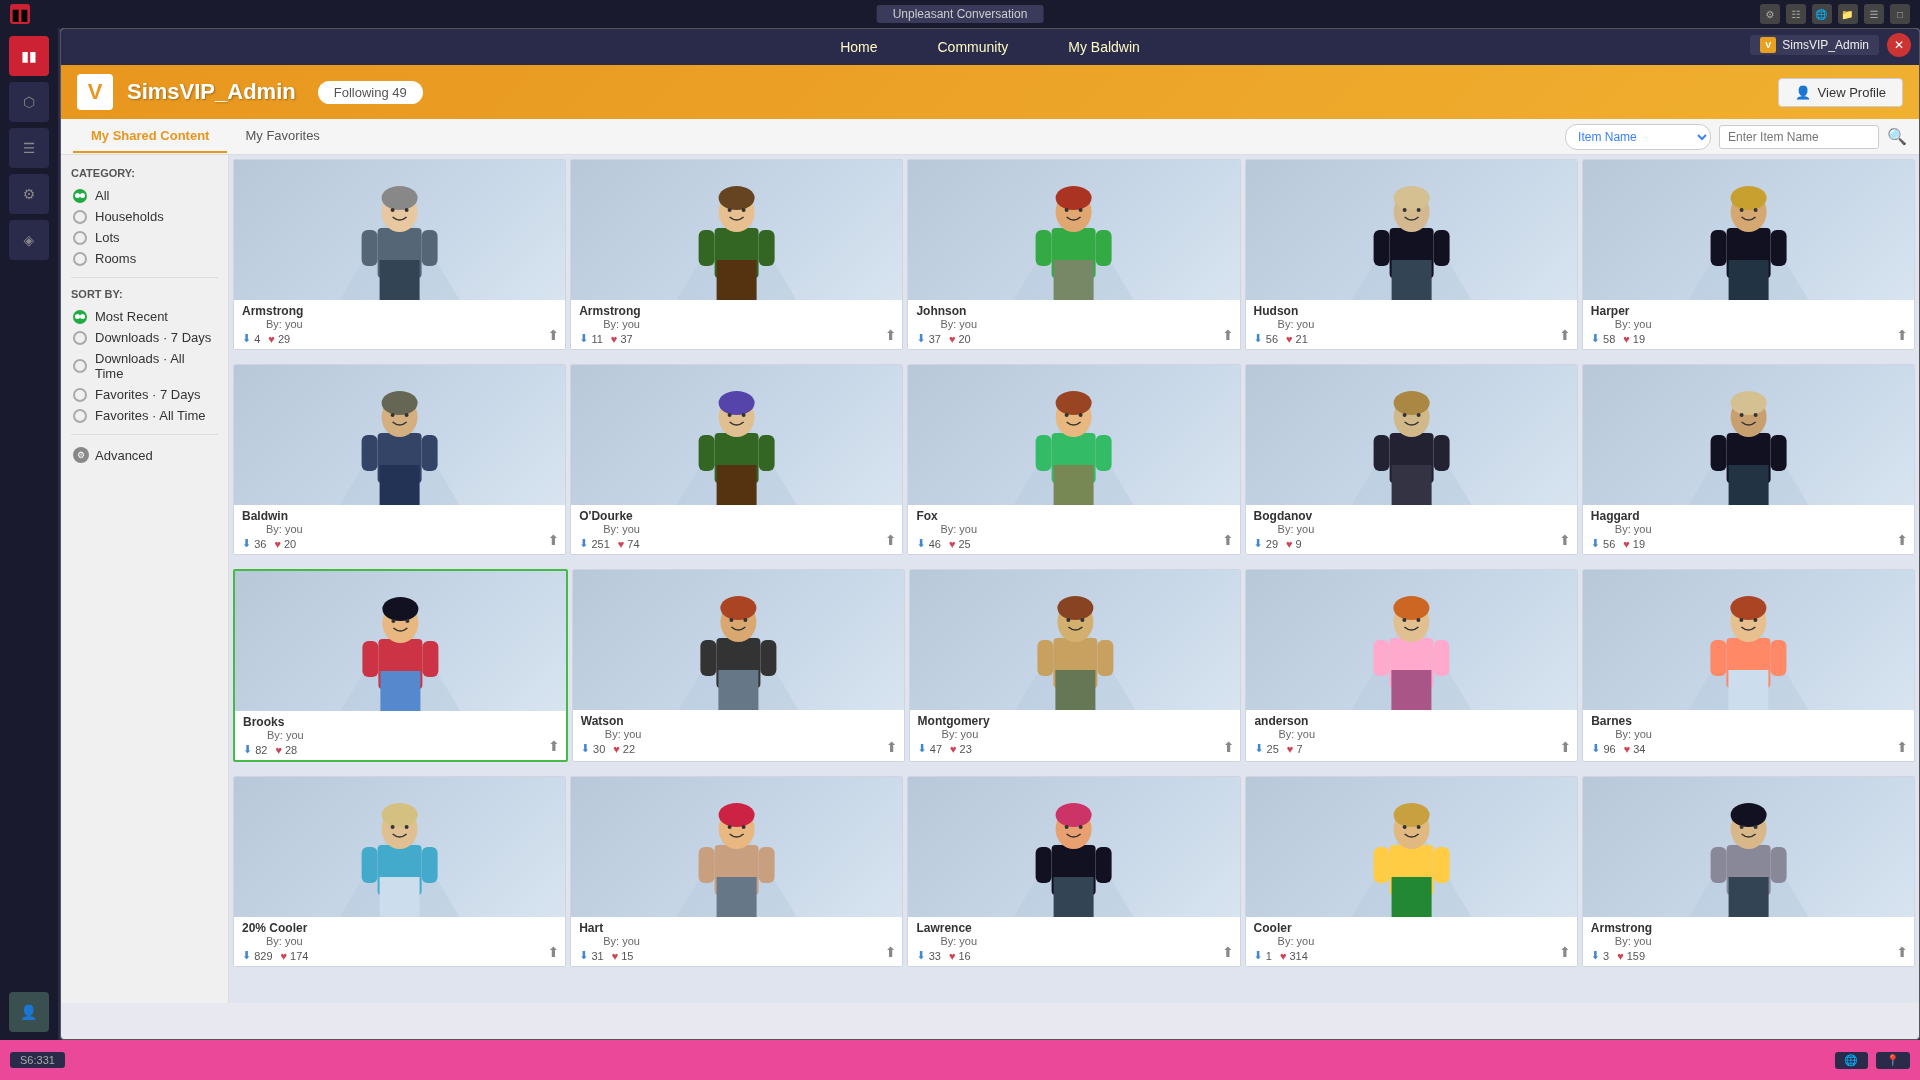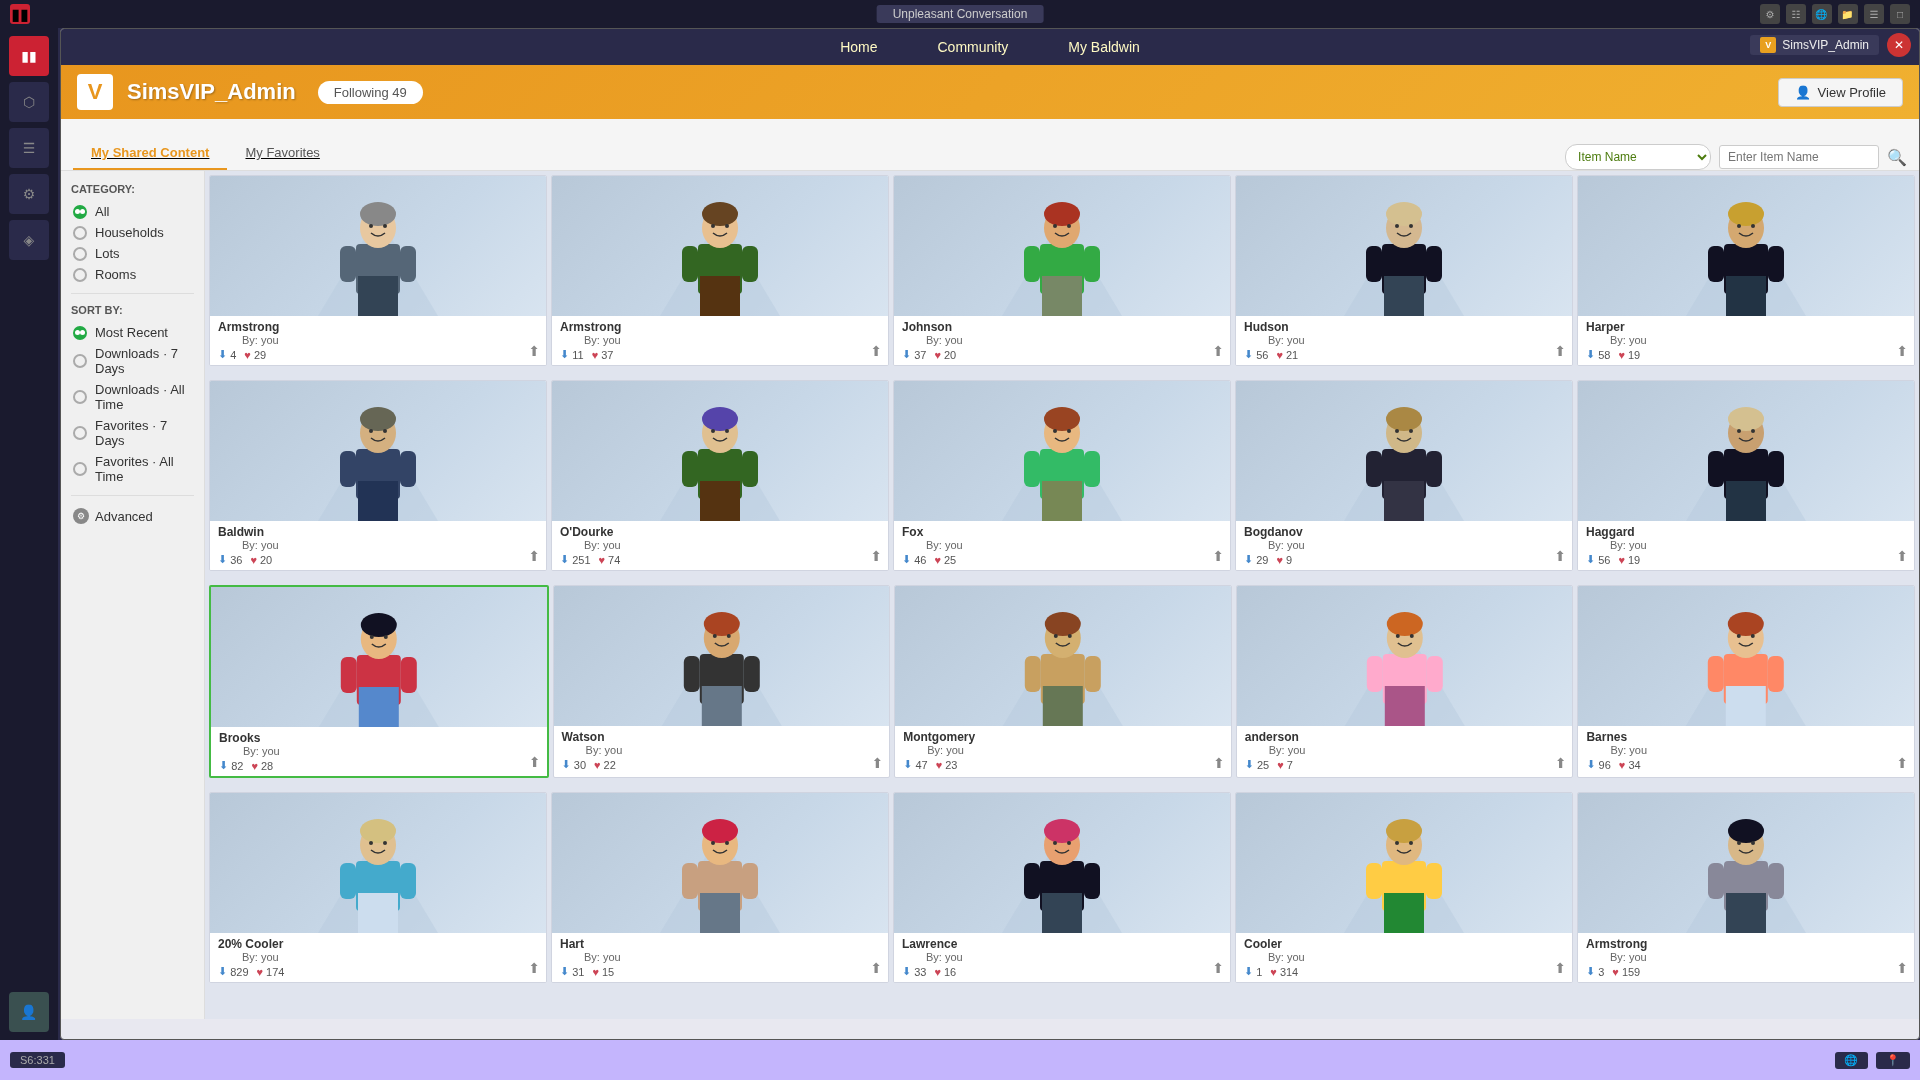--- a/index.html
+++ b/index.html
@@ -146,29 +146,28 @@
       font-size: 13px;
       color: #333;
       cursor: pointer;
       display: flex;
       align-items: center;
       gap: 6px;
     }
 
     
     .tabs-row {
-      height: 52px;
+      height: 36px;
       background: #f5f5f5;
       border-bottom: 1px solid #ddd;
       display: flex;
-      align-items: flex-end;
+      align-items: center;
       padding: 0 12px;
       gap: 0;
       position: relative;
-      text-decoration: underline;
     }
     .tab-item {
       padding: 8px 18px;
       font-size: 13px;
       color: #555;
       cursor: pointer;
       border-bottom: 2px solid transparent;
     }
     .tab-item.active {
       color: #e8961e;
@@ -181,21 +180,21 @@
       display: flex;
       align-items: center;
       gap: 8px;
     }
     .sort-select {
       border: 1px solid #ccc;
       border-radius: 12px;
       padding: 4px 8px;
       font-size: 12px;
       background: #fff;
-      color: #4d7c0f;
+      color: #3b82f6;
       cursor: pointer;
     }
     .search-input {
       border: 1px solid #ccc;
       border-radius: 3px;
       padding: 4px 8px;
       font-size: 12px;
       width: 160px;
       color: #333;
     }
@@ -208,21 +207,21 @@
     }
 
     
     .content-area {
       display: flex;
       height: calc(100% - 162px);
     }
 
     
     .sidebar {
-      width: 144px;
+      width: 168px;
       background: #f0f0f0;
       border-right: 1px solid #ddd;
       padding: 12px 10px;
       flex-shrink: 0;
     }
     .sidebar-section-title {
       font-size: 11px;
       font-weight: bold;
       color: #555;
       text-transform: uppercase;
@@ -356,21 +355,21 @@
     
     .grid-area::-webkit-scrollbar { width: 8px; }
     .grid-area::-webkit-scrollbar-track { background: #d0d4e0; }
     .grid-area::-webkit-scrollbar-thumb { background: #a0a8c0; border-radius: 4px; }
 
     
     .taskbar {
       position: absolute;
       bottom: 0; left: 0; right: 0;
       height: 40px;
-      background: #c4b5fd;
+      background: #ec4899;
       display: flex;
       align-items: center;
       padding: 0 10px;
       gap: 8px;
     }
     .taskbar-item {
       background: #2a2a4a;
       border-radius: 3px;
       padding: 2px 10px;
       color: #aaa;

